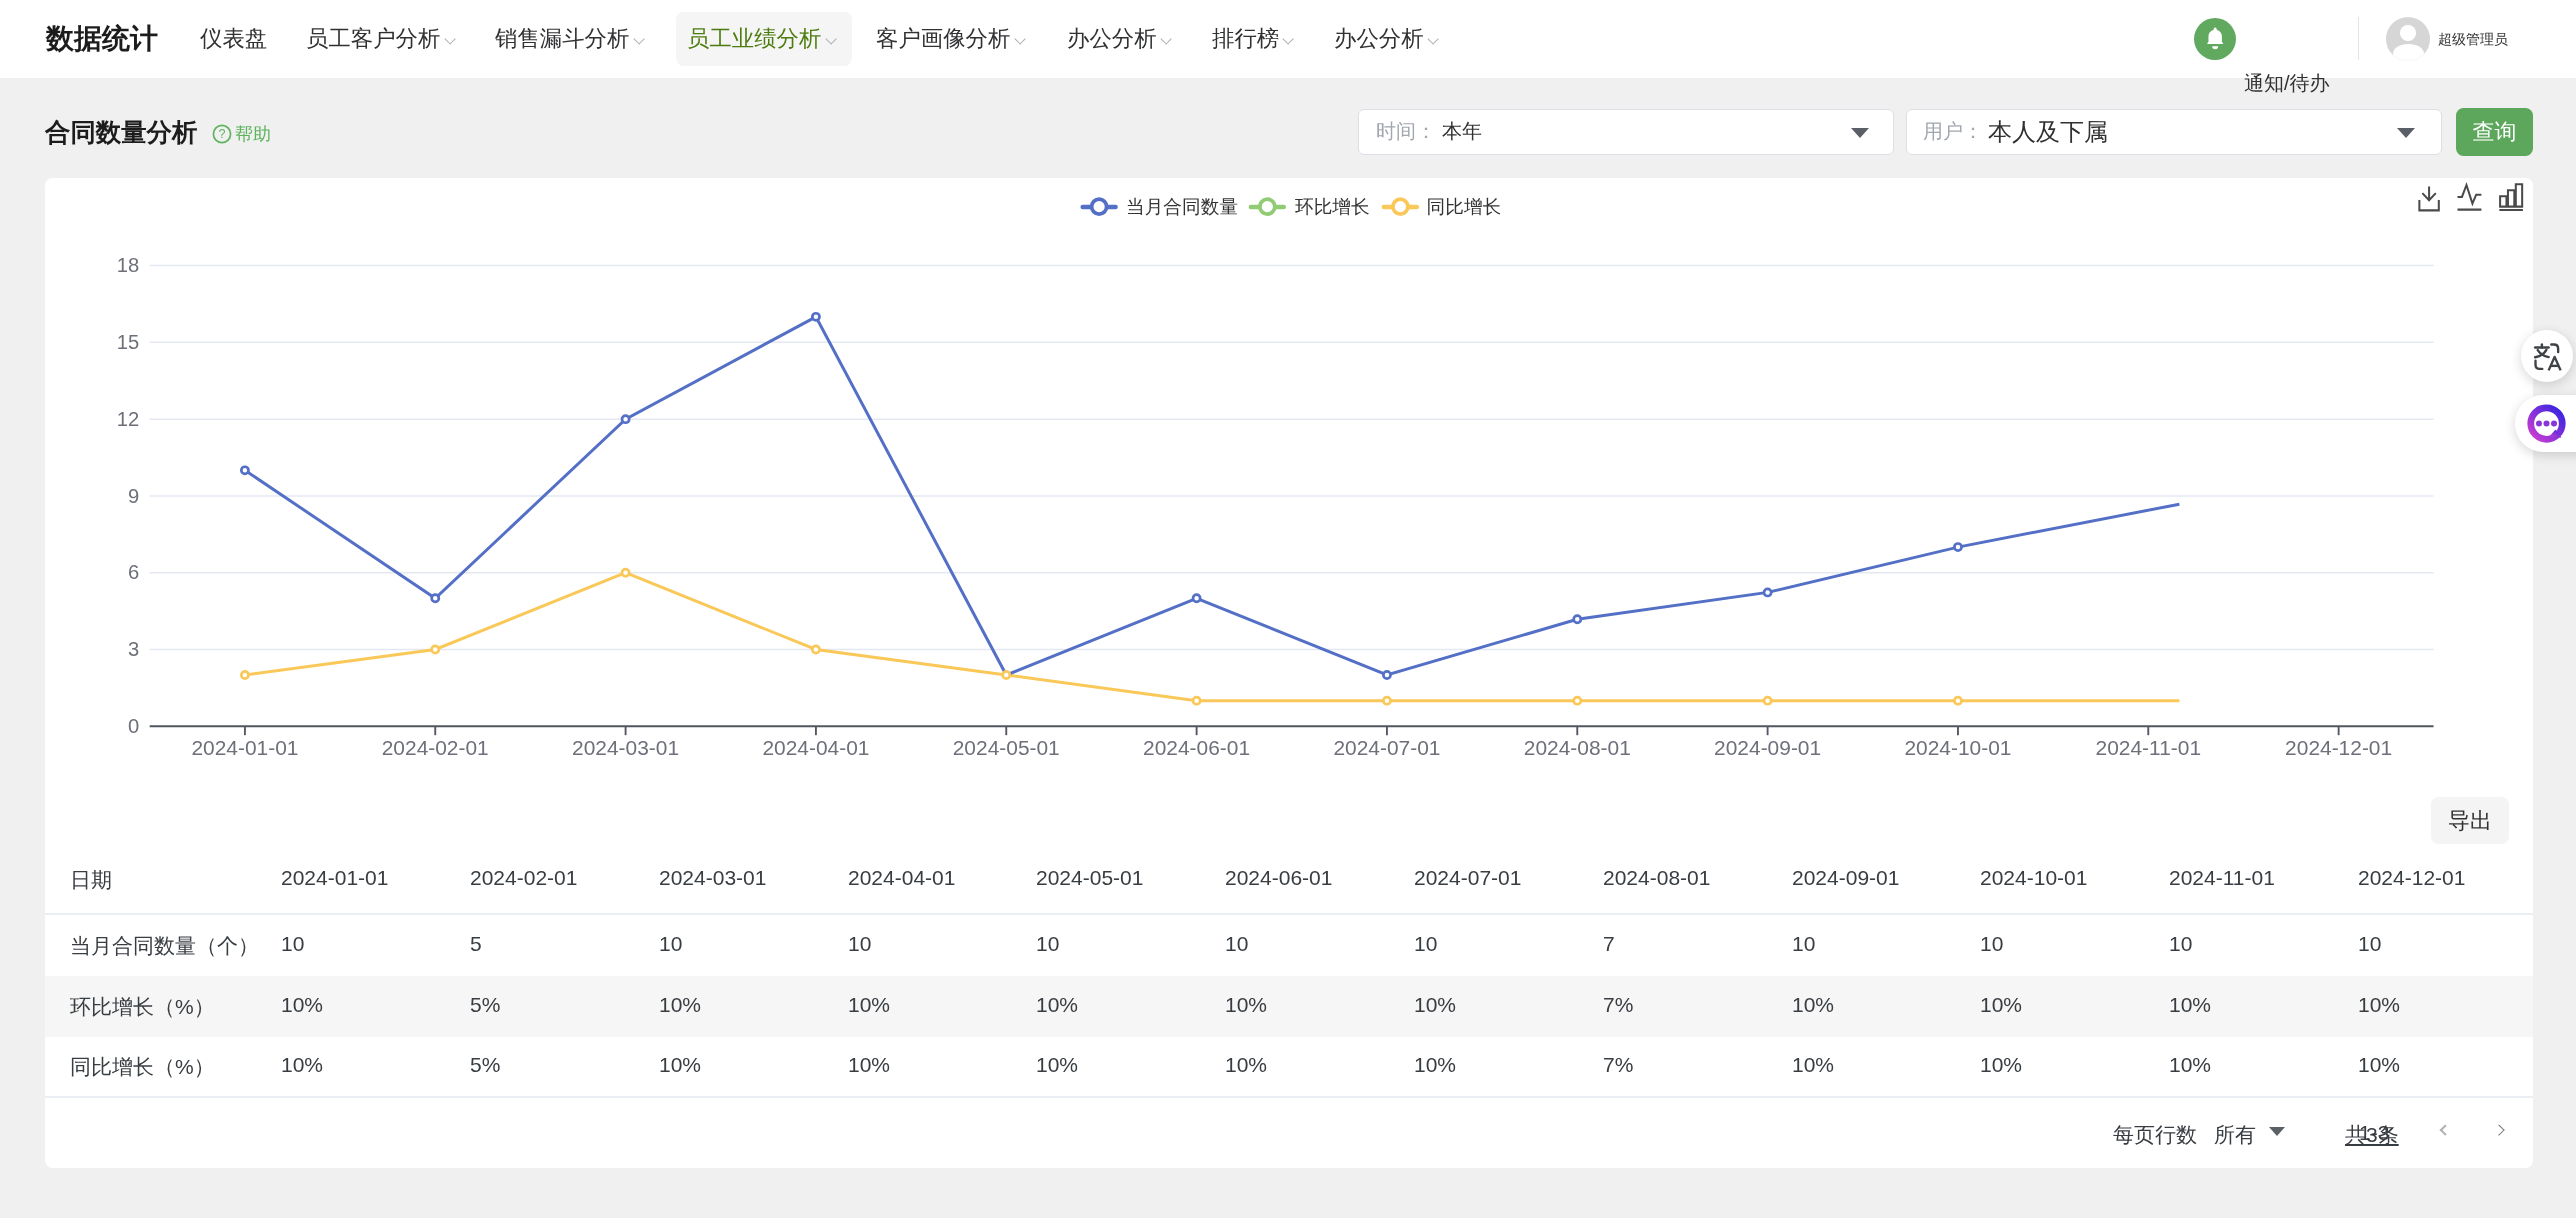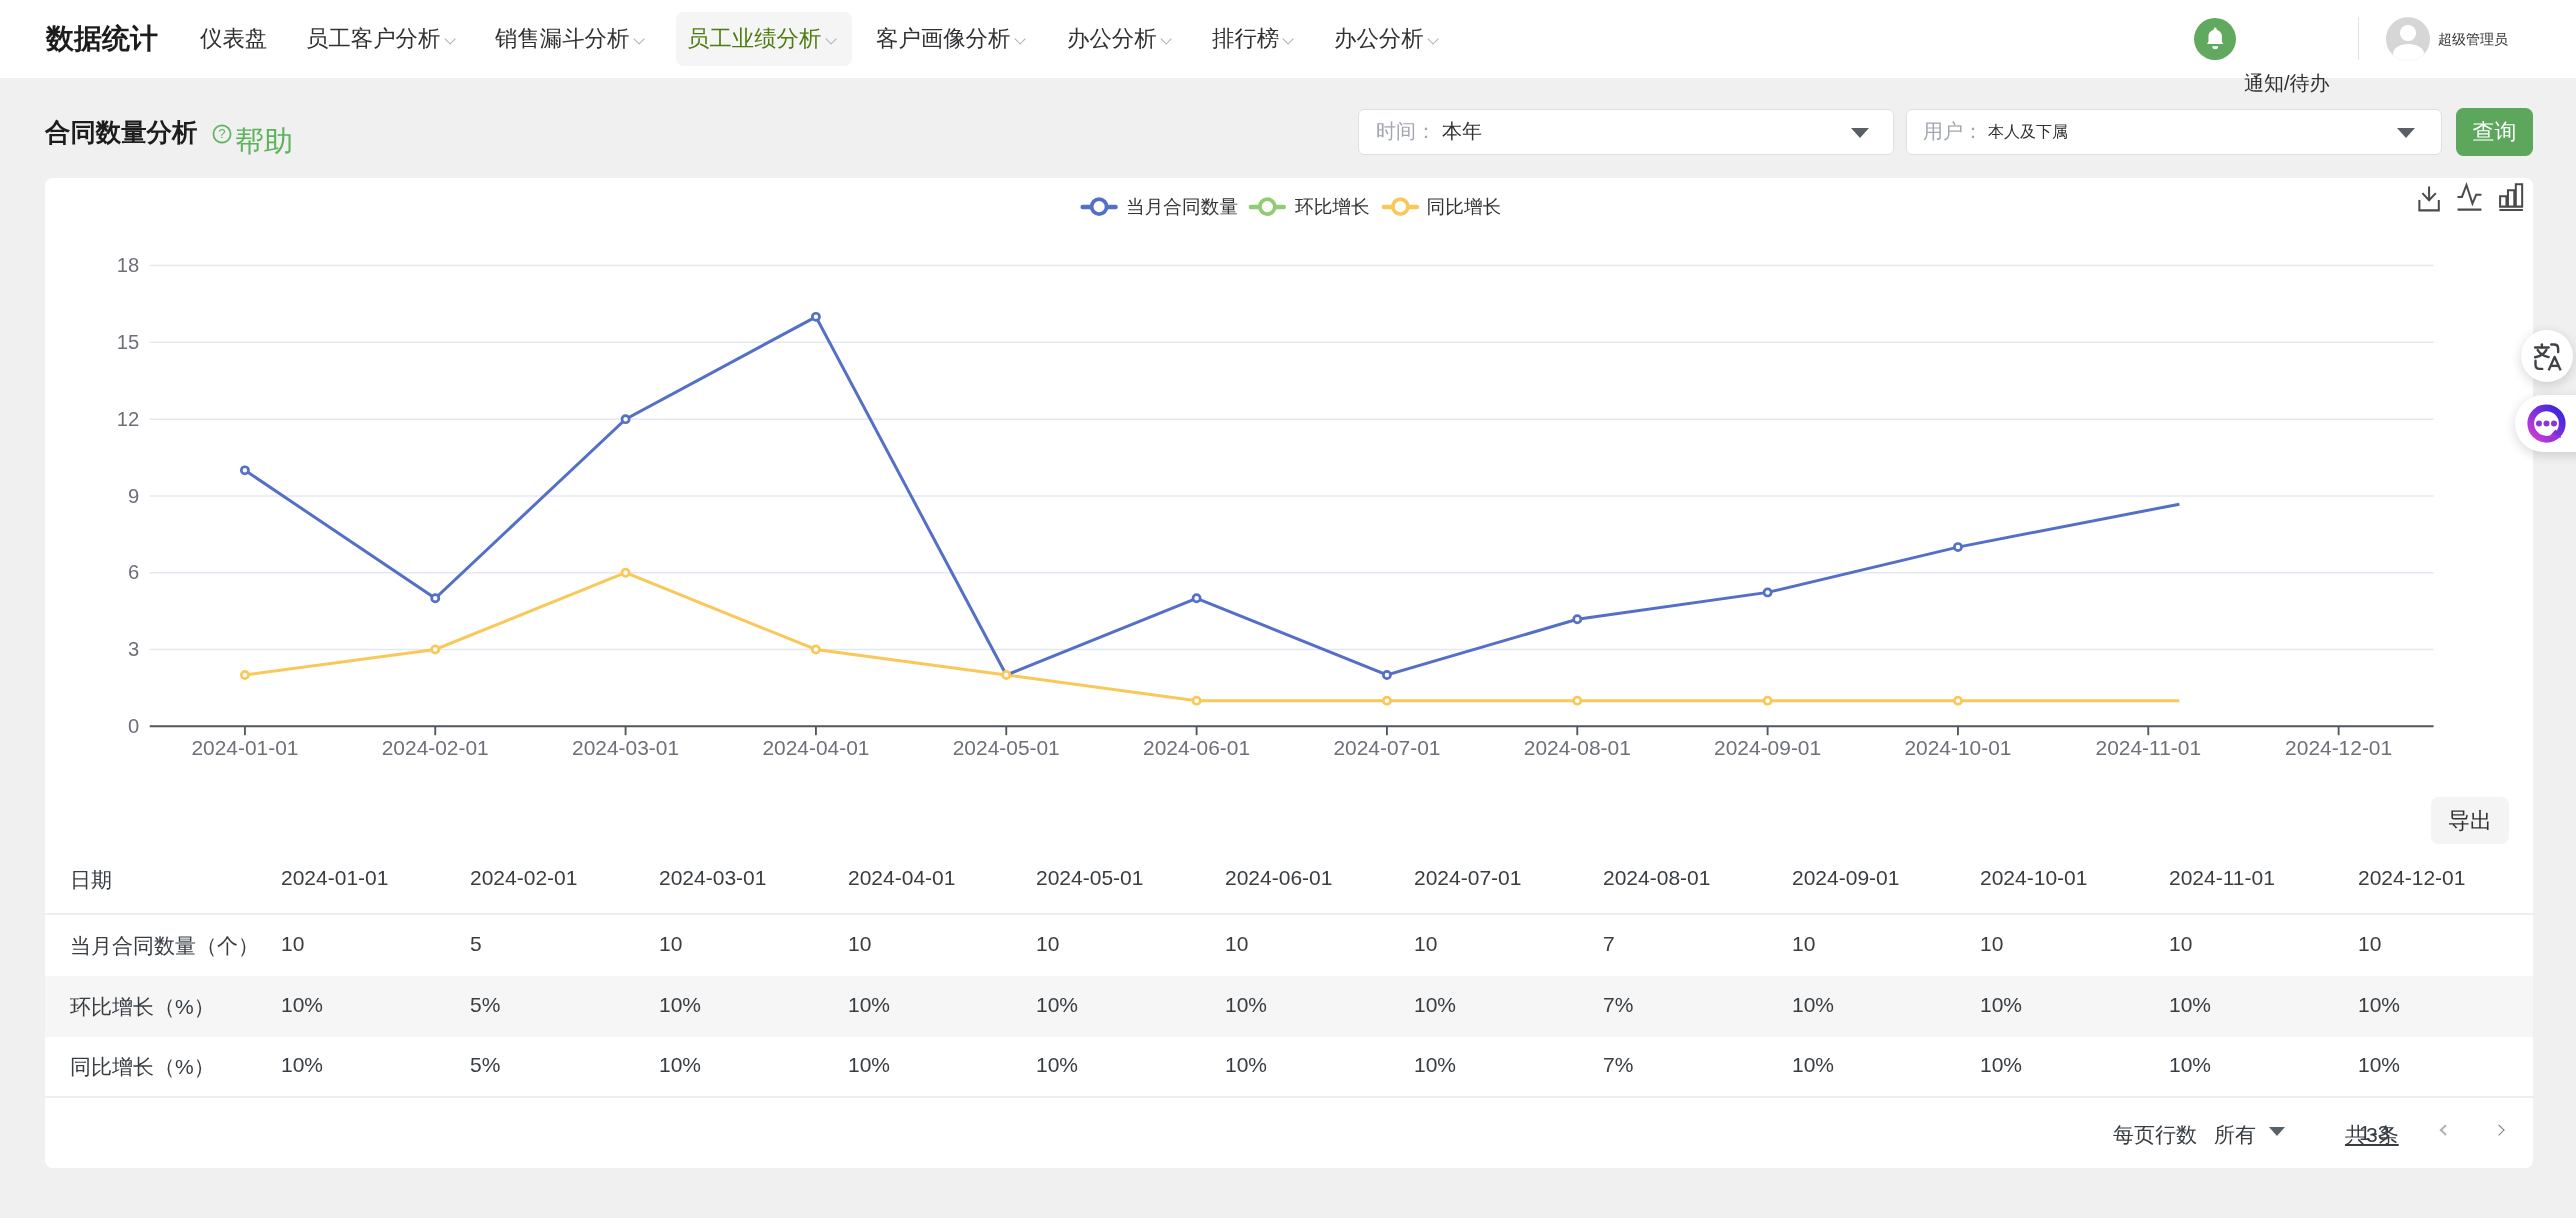--- a/index.html
+++ b/index.html
@@ -43,29 +43,29 @@
   <div class="abs" style="left:14px;top:8.2px;width:15.7px;height:15.7px;border-radius:50%;background:#ffffff;"></div>
   <div class="abs" style="left:6.7px;top:27px;width:31px;height:19.4px;border-radius:50% 50% 0 0;background:#ffffff;"></div>
 </div>
 <div class="navitem" style="left:2438px;font-size:14px;">超级管理员</div>
 
 <div class="abs" style="left:45px;top:116px;font-size:25.4px;font-weight:bold;color:#1c1c1c;">合同数量分析</div>
 <svg class="abs" style="left:212px;top:124px;" width="20" height="20" viewBox="0 0 27 27">
   <circle cx="13.5" cy="13.5" r="11.6" fill="none" stroke="#5cb35c" stroke-width="2.3"></circle>
   <text x="13.5" y="19.5" font-size="17" fill="#5cb35c" text-anchor="middle" font-family="Liberation Sans">?</text>
 </svg>
-<div class="abs" style="left:235px;top:122px;font-size:29px;color:#5cb35c;">帮助</div>
+<div class="abs" style="left:235px;top:122px;font-size:18px;color:#5cb35c;">帮助</div>
 
 <div class="abs" style="left:1358px;top:109px;width:536px;height:46px;background:#fff;border:1.5px solid #dcdfe6;border-radius:6px;"></div>
 <div class="abs" style="left:1376px;top:109px;height:45px;line-height:45px;font-size:20px;color:#a2a7af;">时间：</div>
 <div class="abs" style="left:1442px;top:109px;height:45px;line-height:45px;font-size:20px;color:#303133;">本年</div>
 <div class="abs" style="left:1851px;top:128px;width:0;height:0;border-left:9px solid transparent;border-right:9px solid transparent;border-top:10.5px solid #5a5e66;"></div>
 <div class="abs" style="left:1906px;top:109px;width:536px;height:46px;background:#fff;border:1.5px solid #dcdfe6;border-radius:6px;"></div>
 <div class="abs" style="left:1923px;top:109px;height:45px;line-height:45px;font-size:20px;color:#a2a7af;">用户：</div>
-<div class="abs" style="left:1988px;top:109px;height:45px;line-height:45px;font-size:16px;color:#303133;">本人及下属</div>
+<div class="abs" style="left:1988px;top:109px;height:45px;line-height:45px;font-size:24px;color:#303133;">本人及下属</div>
 <div class="abs" style="left:2397px;top:128px;width:0;height:0;border-left:9px solid transparent;border-right:9px solid transparent;border-top:10.5px solid #5a5e66;"></div>
 <div class="abs" style="left:2456px;top:108px;width:77px;height:48px;background:#5da75c;border-radius:7.5px;text-align:center;line-height:48px;font-size:22px;color:#ffffff;">查询</div>
 
 <div class="abs" style="left:45px;top:178px;width:2488px;height:990px;background:#ffffff;border-radius:7.5px;"></div>
 
 <svg class="abs" style="left:45px;top:178px;" width="2488" height="606" viewBox="0 0 3328 810">
 
   <g>
     <rect x="1385" y="35.5" width="50" height="6" rx="3" fill="#5470c6"></rect>
     <circle cx="1410" cy="38" r="10" fill="#ffffff" stroke="#5470c6" stroke-width="5"></circle>

